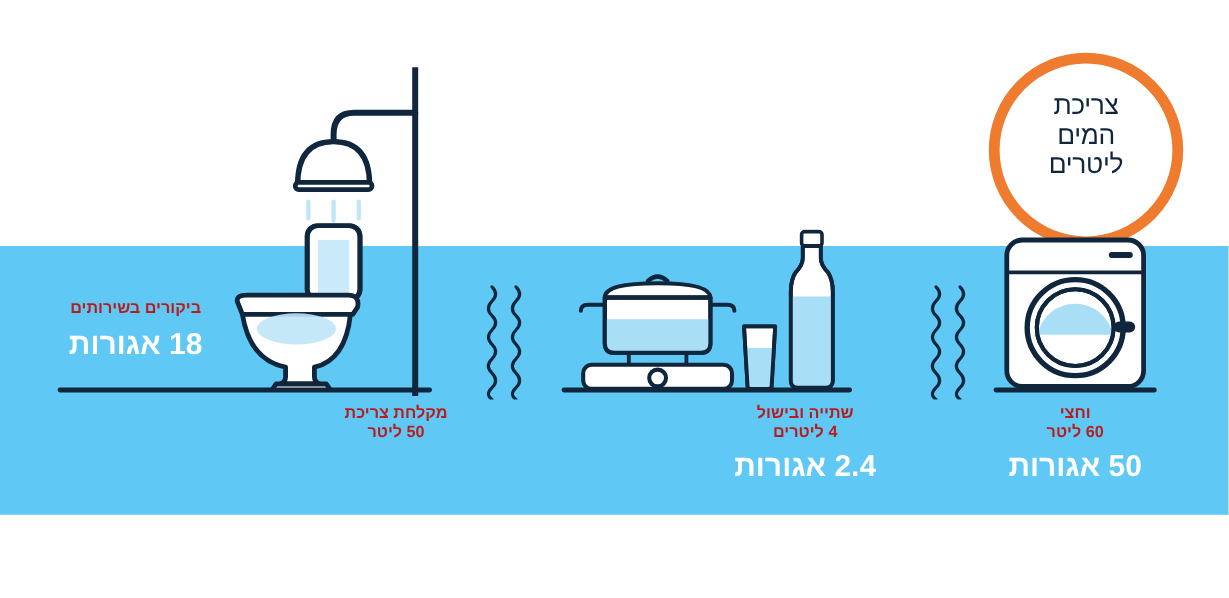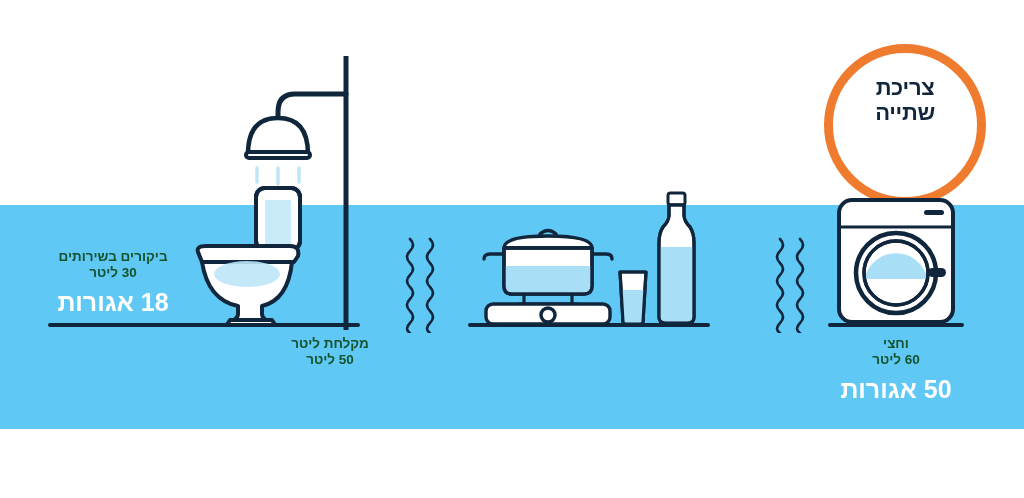--- a/index.html
+++ b/index.html
@@ -36,21 +36,21 @@
   
   .label-block {
     position: absolute;
     text-align: center;
     direction: rtl;
     line-height: 1.15;
   }
   .lab-small {
     font-size: 13.5px;
     font-weight: bold;
-    color: #14532d;
+    color: #b91c1c;
     white-space: nowrap;
     letter-spacing: 0px;
   }
   .lab-big {
     font-size: 25px;
     font-weight: bold;
     color: #ffffff;
     white-space: nowrap;
     margin-top: 8px;
   }
@@ -67,21 +67,21 @@
     background: transparent;
   }
   .circle-title {
     position: absolute;
     left: 824px;
     top: 76px;
     width: 162px;
     text-align: center;
     direction: rtl;
     font-size: 22px;
-    font-weight: bold;
+    font-weight: normal;
     color: #10263C;
     line-height: 1.12;
     letter-spacing: -0.3px;
   }
   
   .art {
     position: absolute;
   }
   .wavy {
     position: absolute;
@@ -90,21 +90,22 @@
 </head>
 <body>
 
 <div id="stage">
 
   <div class="water-band"></div>
 
   <div class="circle-badge"></div>
   <div class="circle-title">
     <div>צריכת</div>
-    <div>שתייה</div>
+    <div>המים</div>
+    <div>ליטרים</div>
   </div>
 
   <svg class="art" style="left:240px; top:48px;" width="130" height="290" viewBox="0 0 130 290">
 
     <line x1="106" y1="8" x2="106" y2="282" stroke="#10263C" stroke-width="5"></line>
 
     <path d="M106 46 L55 46 Q38 46 38 64 L38 72" stroke="#10263C" stroke-width="5" fill="none" stroke-linecap="round"></path>
 
     <path d="M8 106 Q8 70 38 70 Q68 70 68 106 Z" fill="#ffffff" stroke="#10263C" stroke-width="4.5" stroke-linejoin="round"></path>
     <rect x="6" y="104" width="64" height="6" rx="3" fill="#ffffff" stroke="#10263C" stroke-width="4"></rect>
@@ -134,26 +135,25 @@
 
     <ellipse cx="59" cy="88" rx="33" ry="13" fill="#BFE6F7" opacity="0.9"></ellipse>
 
     <path d="M42 134 L84 134 L88 140 L38 140 Z" fill="#ffffff" stroke="#10263C" stroke-width="4" stroke-linejoin="round"></path>
   </svg>
 
   <div class="baseline" style="left:48px; top:323px; width:312px;"></div>
 
   <div class="label-block" style="left:28px; top:249px; width:170px;">
     <div class="lab-small">ביקורים בשירותים</div>
-    <div class="lab-small">30 ליטר</div>
     <div class="lab-big">18 אגורות</div>
   </div>
 
   <div class="label-block" style="left:268px; top:336px; width:124px;">
-    <div class="lab-small">מקלחת ליטר</div>
+    <div class="lab-small">מקלחת צריכת</div>
     <div class="lab-small">50 ליטר</div>
   </div>
 
   <svg class="wavy" style="left:398px; top:237px;" width="44" height="96" viewBox="0 0 44 96">
     <path d="M12 2 q6 6 0 12 q-6 6 0 12 q6 6 0 12 q-6 6 0 12 q6 6 0 12 q-6 6 0 12 q6 6 0 12 q-6 6 0 10" stroke="#10263C" stroke-width="2.6" fill="none" stroke-linecap="round"></path>
     <path d="M32 2 q6 6 0 12 q-6 6 0 12 q6 6 0 12 q-6 6 0 12 q6 6 0 12 q-6 6 0 12 q6 6 0 12 q-6 6 0 10" stroke="#10263C" stroke-width="2.6" fill="none" stroke-linecap="round"></path>
   </svg>
 
   <svg class="art" style="left:478px; top:228px;" width="140" height="98" viewBox="0 0 140 98">
 
@@ -188,20 +188,25 @@
     <rect x="14" y="2" width="17" height="12" rx="2.5" fill="#ffffff" stroke="#10263C" stroke-width="3"></rect>
 
     <path d="M15 14 L30 14 L30 24 Q30 30 36 36 Q40 42 40 52 L40 126 Q40 132 34 132 L11 132 Q5 132 5 126 L5 52 Q5 42 9 36 Q15 30 15 24 Z" fill="#ffffff" stroke="#10263C" stroke-width="3.2" stroke-linejoin="round"></path>
 
     <path d="M6.3 56 L38.7 56 L38.7 126 Q38.7 130.7 34 130.7 L11 130.7 Q6.3 130.7 6.3 126 Z" fill="#A8DEF6"></path>
     <path d="M15 14 L30 14 L30 24 Q30 30 36 36 Q40 42 40 52 L40 126 Q40 132 34 132 L11 132 Q5 132 5 126 L5 52 Q5 42 9 36 Q15 30 15 24 Z" fill="none" stroke="#10263C" stroke-width="3.2" stroke-linejoin="round"></path>
   </svg>
 
   <div class="baseline" style="left:468px; top:323px; width:242px;"></div>
 
+  <div class="label-block" style="left:606px; top:336px; width:130px;">
+    <div class="lab-small">שתייה ובישול</div>
+    <div class="lab-small">4 ליטרים</div>
+    <div class="lab-big">2.4 אגורות</div>
+  </div>
 
   <svg class="wavy" style="left:768px; top:237px;" width="44" height="96" viewBox="0 0 44 96">
     <path d="M12 2 q6 6 0 12 q-6 6 0 12 q6 6 0 12 q-6 6 0 12 q6 6 0 12 q-6 6 0 12 q6 6 0 12 q-6 6 0 10" stroke="#10263C" stroke-width="2.6" fill="none" stroke-linecap="round"></path>
     <path d="M32 2 q6 6 0 12 q-6 6 0 12 q6 6 0 12 q-6 6 0 12 q6 6 0 12 q-6 6 0 12 q6 6 0 12 q-6 6 0 10" stroke="#10263C" stroke-width="2.6" fill="none" stroke-linecap="round"></path>
   </svg>
 
   <svg class="art" style="left:836px; top:197px;" width="120" height="128" viewBox="0 0 120 128">
 
     <rect x="3" y="3" width="114" height="122" rx="13" fill="#ffffff" stroke="#10263C" stroke-width="4"></rect>
 

